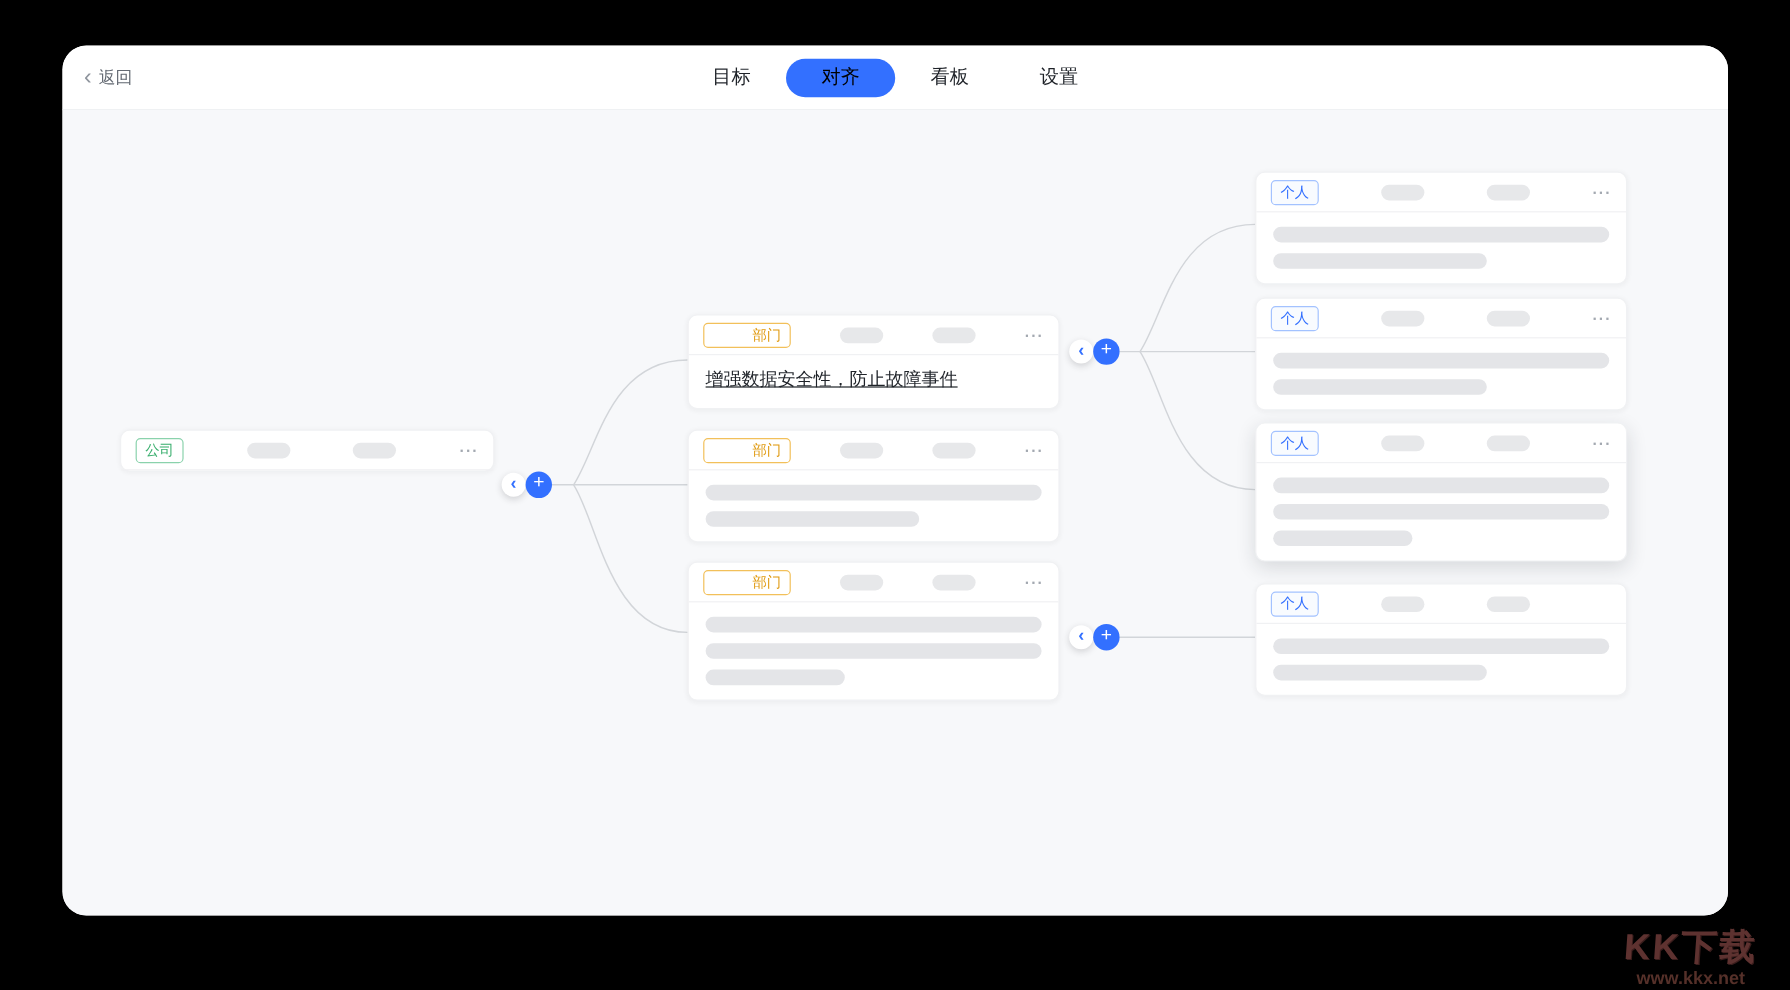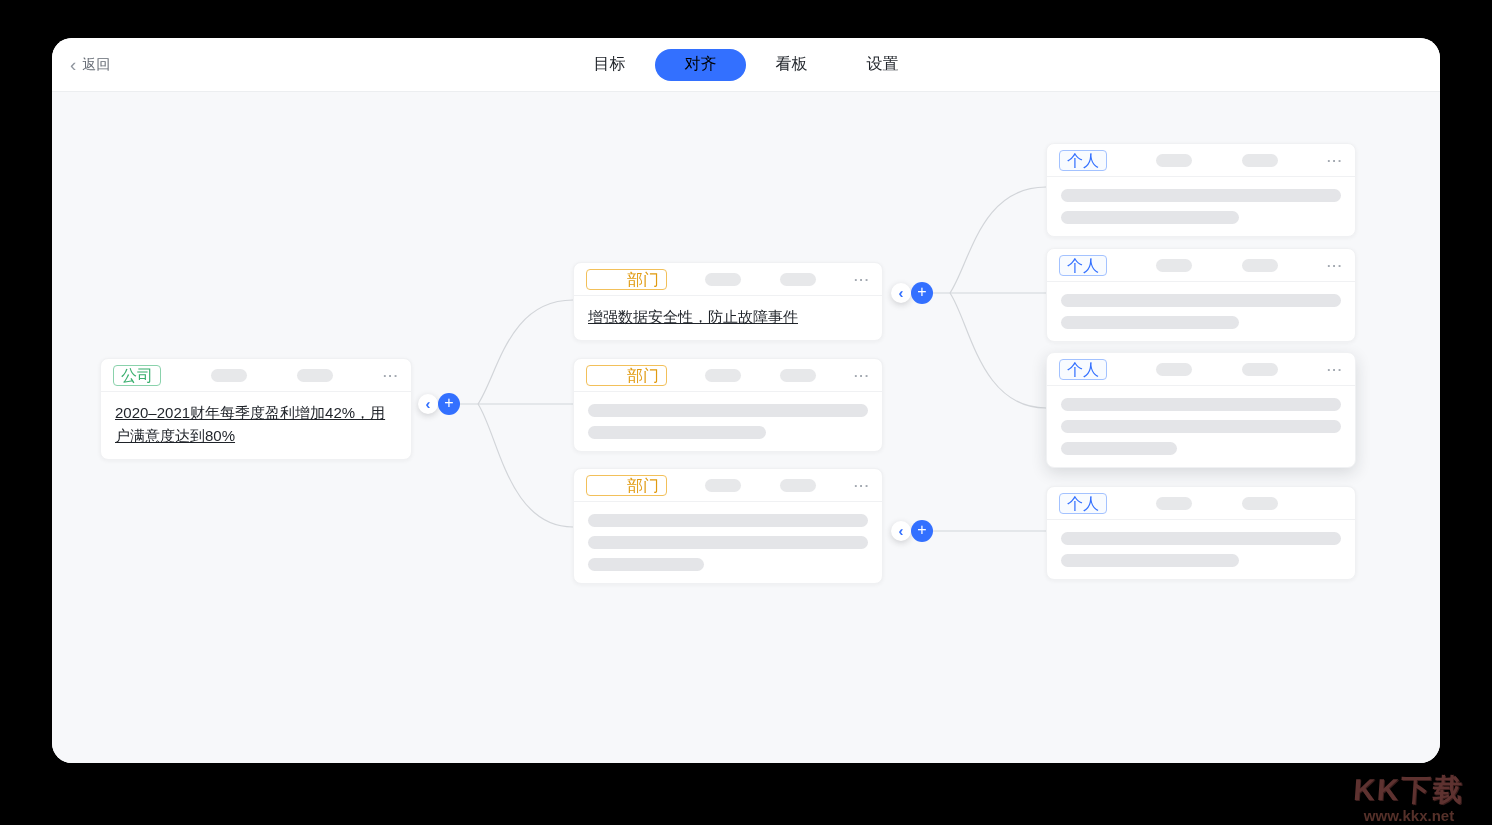--- a/index.html
+++ b/index.html
@@ -23,21 +23,21 @@
   
   .canvas { position:relative; width:1388px; height:671px; background:#f7f8fa; }
   .connectors { position:absolute; left:0; top:0; pointer-events:none; }
 
   
   .card { position:absolute; background:#fff; border:1px solid #f0f1f3; border-radius:8px;
           box-shadow:0 1px 4px rgba(31,35,41,.05); }
   .card.selected { box-shadow:0 5px 16px rgba(31,35,41,.14); }
   .card-header { height:33px; display:flex; align-items:center; justify-content:space-between;
                  padding:0 12px; border-bottom:1px solid #f0f1f3; }
-  .tag { font-size:16px; line-height:17px; padding:1px 7px; border-radius:4px; border:1px solid; background:#fff; }
+  .tag { font-size:12px; line-height:17px; padding:1px 7px; border-radius:4px; border:1px solid; background:#fff; }
   .tag-green  { color:#3aaf6e; border-color:#8ad2ac; }
   .tag-orange { color:#e09a10; border-color:#f2c05a;padding-left:40px; }
   .tag-blue   { color:#3370ff; border-color:#a3c2ff; background:#f8fbff; }
   .ph-pill { width:36px; height:13px; border-radius:7px; background:#e7e8ea; }
   .more { color:#a2a8b0; font-size:13px; font-weight:bold; letter-spacing:1px; cursor:pointer; }
   .more.hidden { visibility:hidden; }
   .card-body-text { padding:9px 14px 12px; font-size:15px; line-height:23px; color:#1f2329;text-decoration:underline; }
   .card-body-bars { padding:12px 14px; }
   .ph-bar { height:13px; border-radius:7px; background:#e4e5e8; }
   .ph-bar + .ph-bar { margin-top:9px; }
@@ -91,21 +91,20 @@
       </g>
     </svg>
 
     <div class="card" style="left:48px; top:266px; width:312px;">
       <div class="card-header">
         <span class="tag tag-green">公司</span>
         <span class="ph-pill"></span>
         <span class="ph-pill"></span>
         <span class="more">···</span>
       </div>
-      <div class="card-body-text">2020–2021财年每季度盈利增加42%，用户满意度达到80%</div>
     </div>
 
     <div class="collapse-btn" style="left:366px; top:302px;">
         <span>‹</span>
       </div>
     <div class="plus-btn" style="left:386px; top:301px;">
         <span>+</span>
       </div>
 
     <div class="card" style="left:521px; top:170px; width:310px;">

